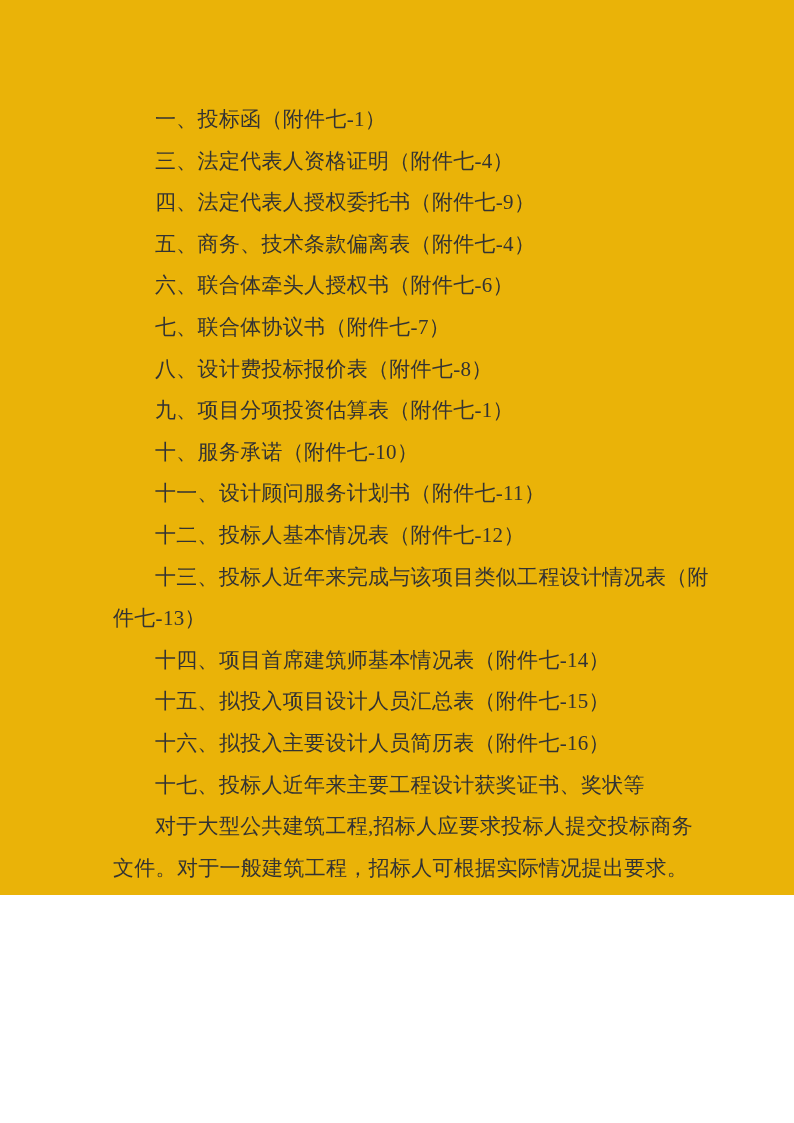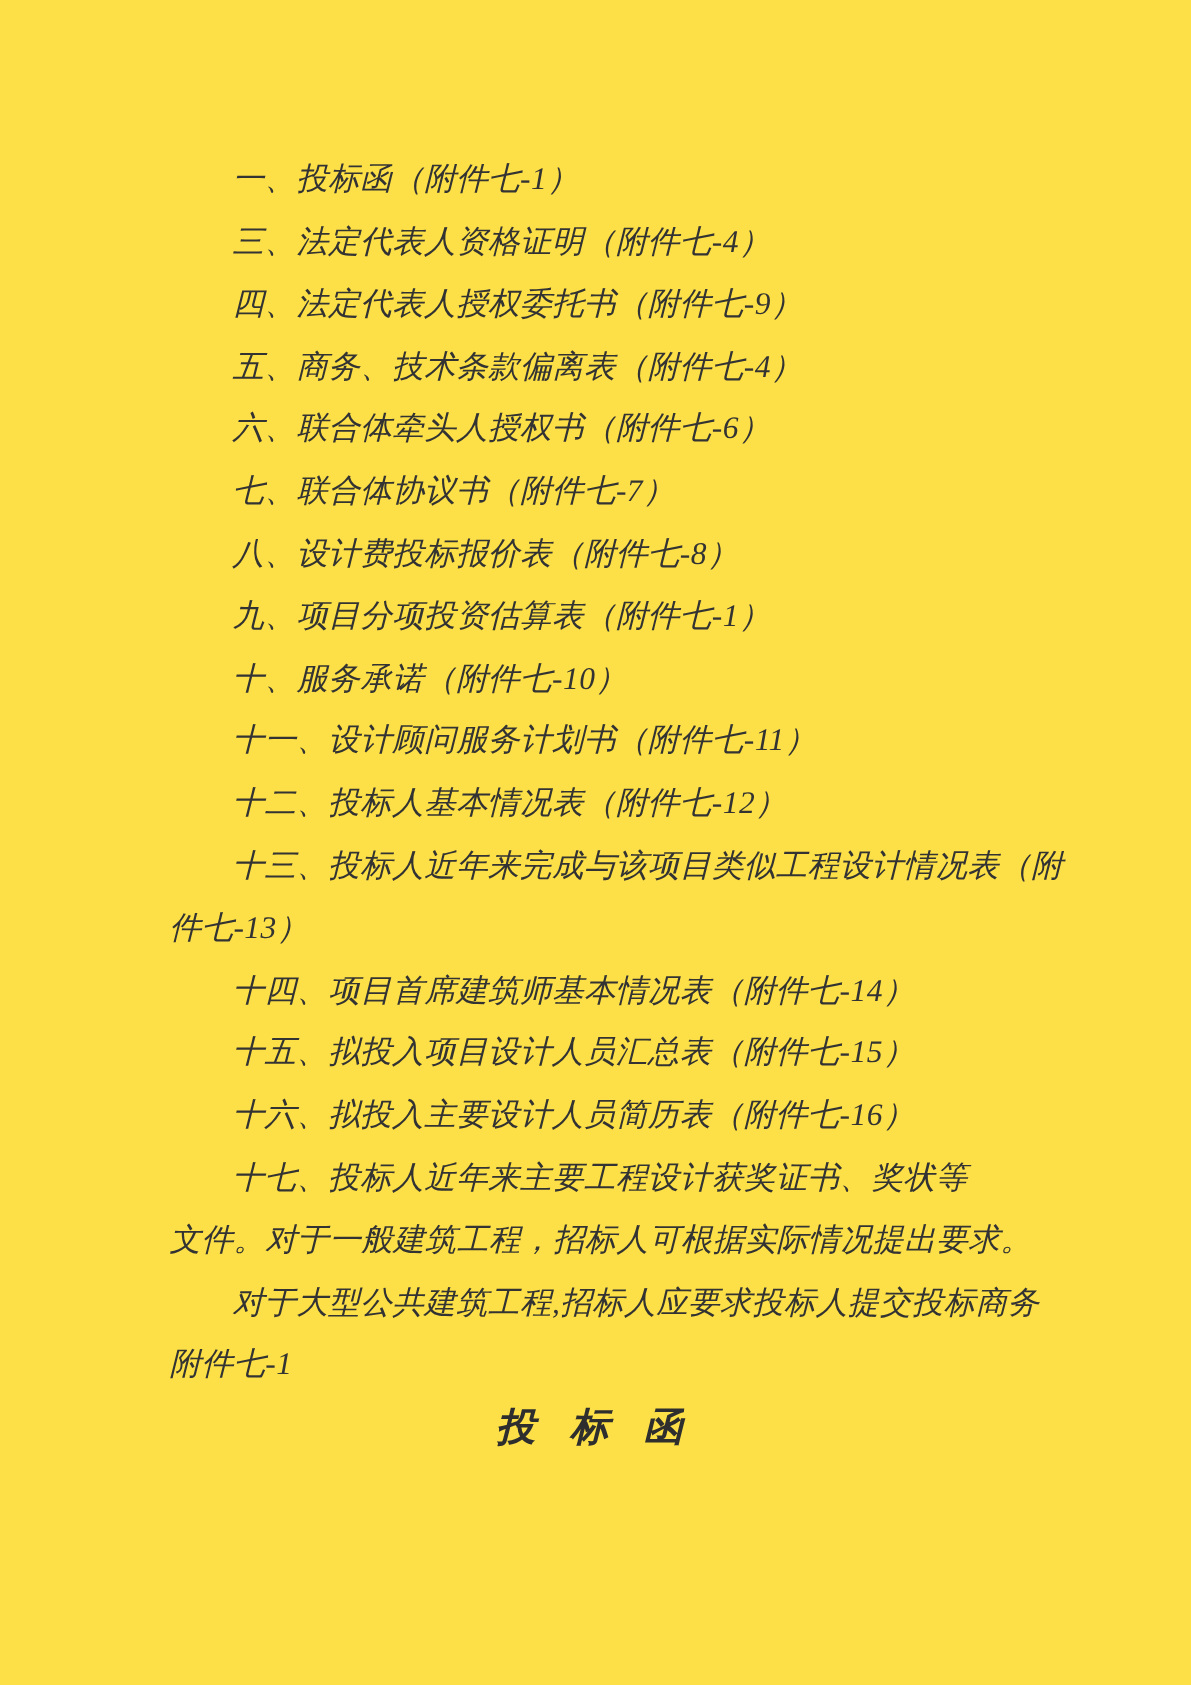--- a/index.html
+++ b/index.html
@@ -3,26 +3,25 @@
 <meta charset="utf-8">
 <style>
   html, body {
     margin: 0;
     padding: 0;
     background: #ffffff;
   }
   .page {
     position: relative;
     width: 794px;
-    height: 1123px;
-    background: #fde047;
+    height: 895px;
+    background: #eab308;
     overflow: hidden;
     font-family: "Liberation Serif", "DejaVu Serif", serif;
     color: #333333;
-    font-style: italic;
   }
   .content {
     position: absolute;
     left: 113px;
     top: 99px;
     width: 568px;
   }
   .line {
     font-size: 21px;
     height: 41.6px;
@@ -59,18 +58,18 @@
       <div class="line indent">九、项目分项投资估算表（附件七-1）</div>
       <div class="line indent">十、服务承诺（附件七-10）</div>
       <div class="line indent">十一、设计顾问服务计划书（附件七-11）</div>
       <div class="line indent">十二、投标人基本情况表（附件七-12）</div>
       <div class="line indent">十三、投标人近年来完成与该项目类似工程设计情况表（附</div>
       <div class="line">件七-13）</div>
       <div class="line indent">十四、项目首席建筑师基本情况表（附件七-14）</div>
       <div class="line indent">十五、拟投入项目设计人员汇总表（附件七-15）</div>
       <div class="line indent">十六、拟投入主要设计人员简历表（附件七-16）</div>
       <div class="line indent">十七、投标人近年来主要工程设计获奖证书、奖状等</div>
+      <div class="line indent">对于大型公共建筑工程,招标人应要求投标人提交投标商务</div>
       <div class="line">文件。对于一般建筑工程，招标人可根据实际情况提出要求。</div>
-      <div class="line indent">对于大型公共建筑工程,招标人应要求投标人提交投标商务</div>
       <div class="line">附件七-1</div>
       <div class="line title">投 标 函</div>
     </div>
 </div>
 
 </body></html>

